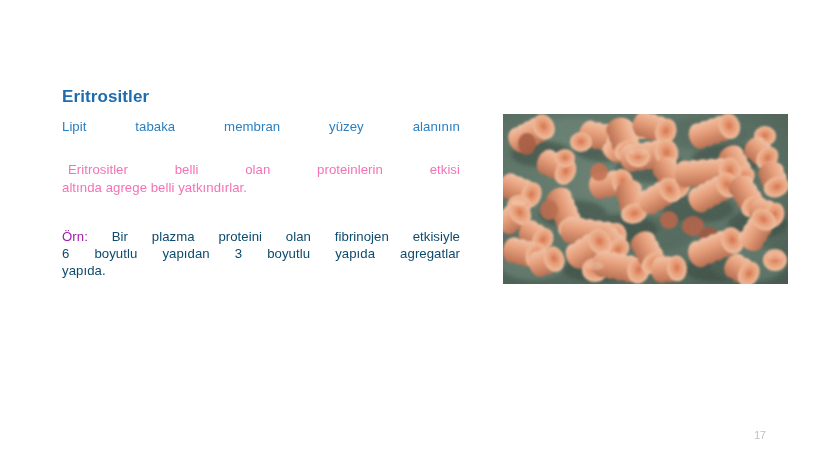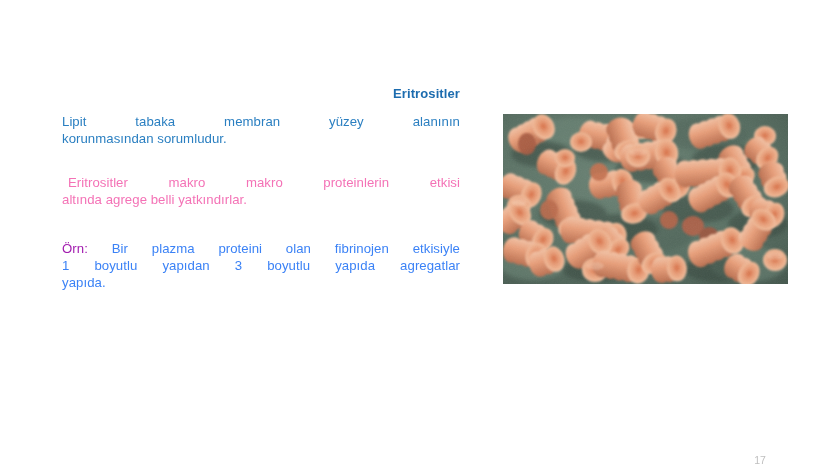--- a/index.html
+++ b/index.html
@@ -24,27 +24,26 @@
 
   
   #text-column {
     position: absolute;
     left: 62px;
     top: 86px;
     width: 398px;
   }
 
   .heading {
-    font-size: 13px;
+    font-size: 17px;
     font-weight: bold;
     color: #1C6CAF;
     letter-spacing: .1px;
     line-height: 1.25;
     margin: 0 0 4px 0;
-    text-align: right;
   }
 
   .para {
     font-size: 13.2px;
     line-height: 1.30;
     margin: 0;
     text-align: justify;
     text-justify: inter-word;
     letter-spacing: .05px;
   }
@@ -52,21 +51,21 @@
   .para .ln {
     display: block;
   }
   .para .ln.just {
     text-align: justify;
     text-align-last: justify;
   }
 
   .blue  { color: #2A7FC1; }
   .pink  { color: #F472B6; }
-  .green { color: #3b82f6; }
+  .green { color: #0c4a6e; }
   .dark  { color: #a21caf; }
 
   #para-blue  { margin-top: 11px; }
   #para-pink  { margin-top: 26px; }
   #para-green { margin-top: 32px; }
 
   #para-pink .ln:first-child { text-indent: 6px; }
 
   
   #micrograph {
@@ -77,50 +76,49 @@
     height: 170px;
     overflow: hidden;
     background: #5d7466;
   }
   #micrograph svg { display: block; }
 
   
   #page-number {
     position: absolute;
     left: 748px;
-    top: 454px;
+    top: 429px;
     width: 24px;
     text-align: center;
     font-size: 10.5px;
     color: #BFBFBF;
     font-family: "Liberation Sans", sans-serif;
   }
 </style>
 </head>
 <body>
 
 <div id="slide">
 
   <div id="text-column">
 
     <h1 class="heading">Eritrositler</h1>
 
     <p class="para blue" id="para-blue">
       <span class="ln just">Lipit tabaka membran yüzey alanının</span>
-      <span class="ln">korunmasından sorumludur.</span>
     </p>
 
     <p class="para pink" id="para-pink">
-      <span class="ln just">Eritrositler makro makro proteinlerin etkisi</span>
+      <span class="ln just">Eritrositler belli olan proteinlerin etkisi</span>
       <span class="ln">altında agrege belli yatkındırlar.</span>
     </p>
 
     <p class="para" id="para-green">
       <span class="ln just"><span class="dark">Örn:</span><span class="green">&nbsp;</span><span class="green">Bir plazma proteini olan fibrinojen etkisiyle</span></span>
-      <span class="ln just green">1 boyutlu yapıdan 3 boyutlu yapıda agregatlar</span>
+      <span class="ln just green">6 boyutlu yapıdan 3 boyutlu yapıda agregatlar</span>
       <span class="ln green">yapıda.</span>
     </p>
   </div>
 
   <div id="micrograph">
     <svg width="285" height="170" viewBox="0 0 285 170" xmlns="http://www.w3.org/2000/svg" aria-hidden="true">
       <defs>
         <radialGradient id="bg" cx="42%" cy="38%" r="85%">
           <stop offset="0%" stop-color="#6b8375"></stop>
           <stop offset="55%" stop-color="#5a7164"></stop>

